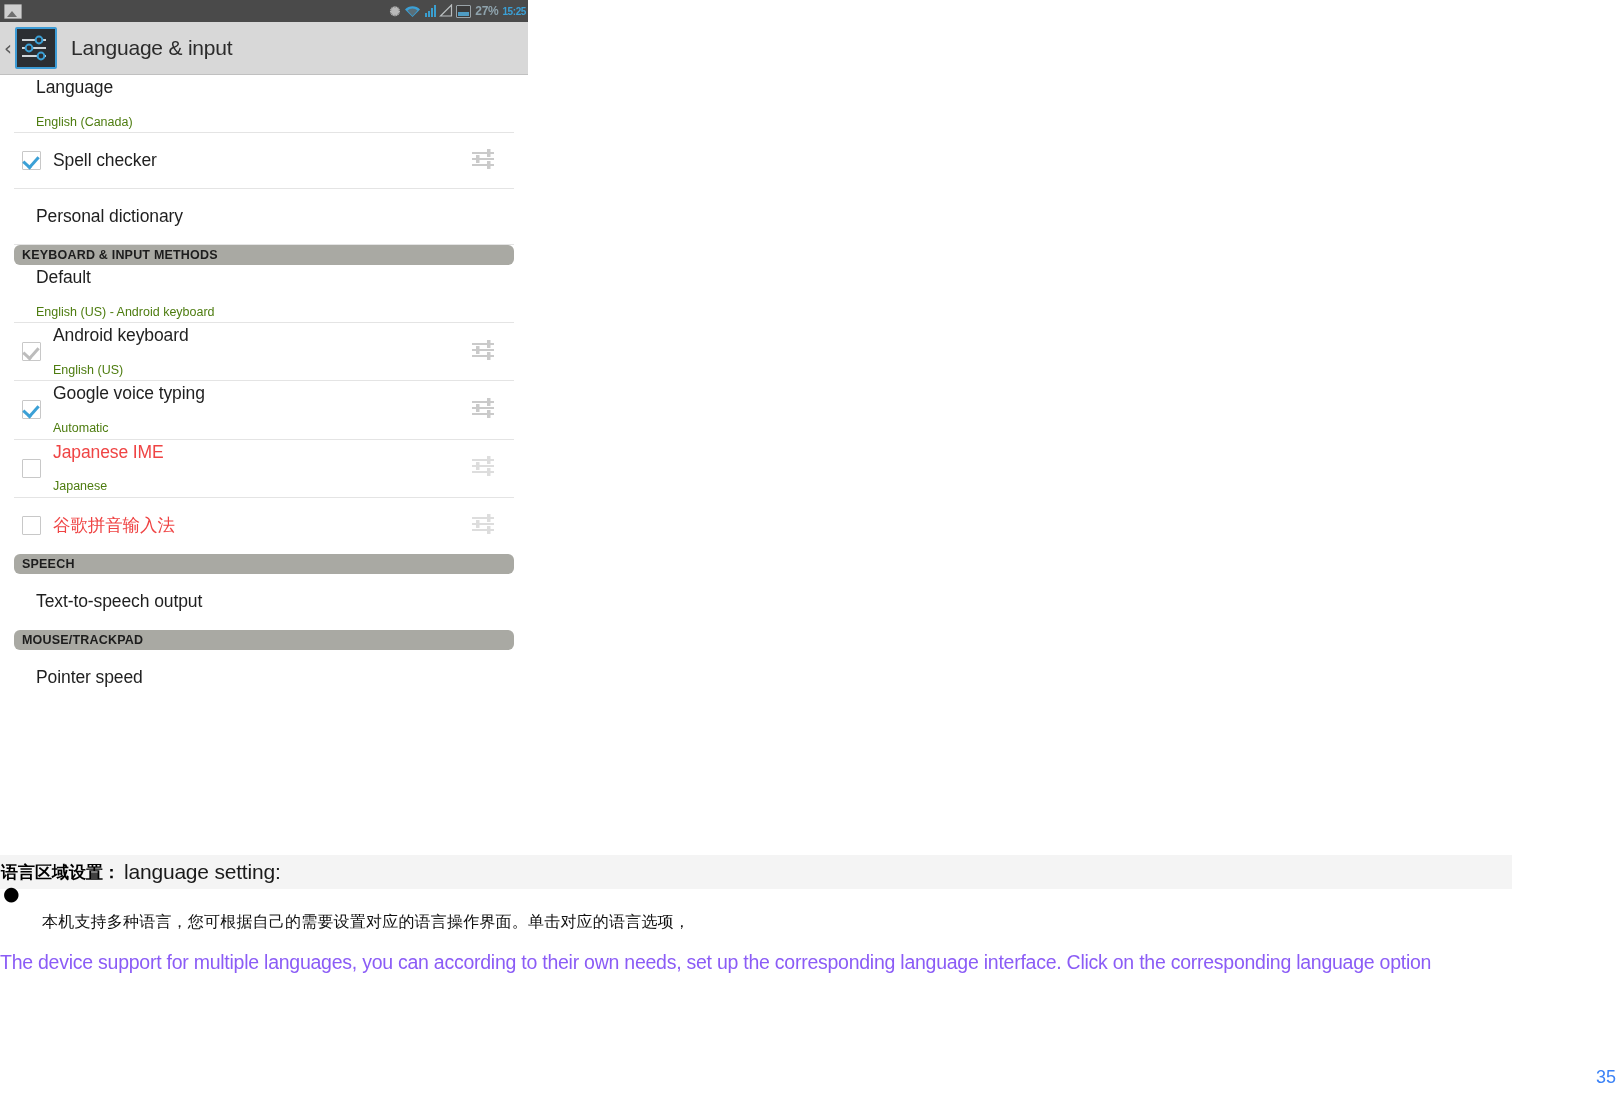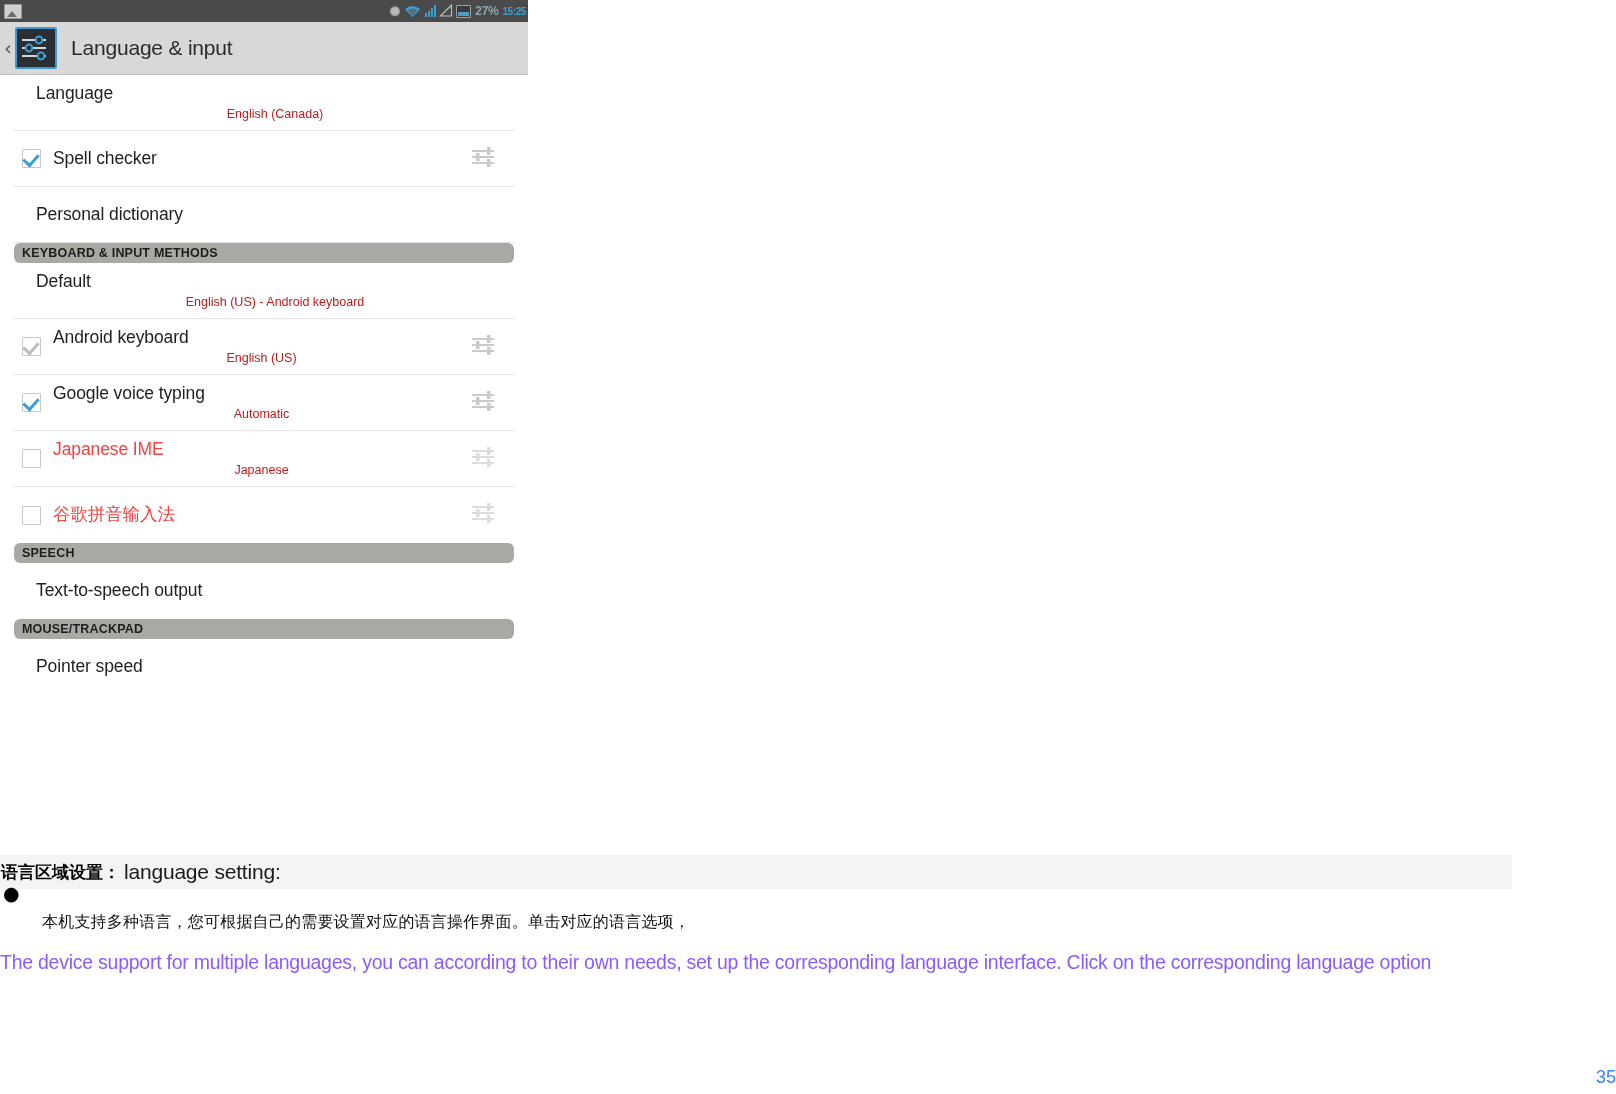--- a/index.html
+++ b/index.html
@@ -217,24 +217,23 @@
   .row .labels { flex: 1; min-width: 0; }
   .row .primary {
     font-size: 17.5px;
     color: #1f1f1f;
     line-height: 1.25;
     letter-spacing: -0.1px;
   }
   .row .primary.dim { color: #ef4444; }
   .row .secondary {
     font-size: 12.5px;
-    color: #b91c1c;
+    color: #4d7c0f;
     line-height: 1.3;
-    margin-top: 1px;
-    text-align: center;
+    margin-top: 15px;
   }
   .row .pad-left { padding-left: 22px; }
   .tuner {
     width: 28px;
     flex: none;
     margin-right: 16px;
     opacity: 0.35;
   }
   .tuner.faint { opacity: 0.22; }
 

